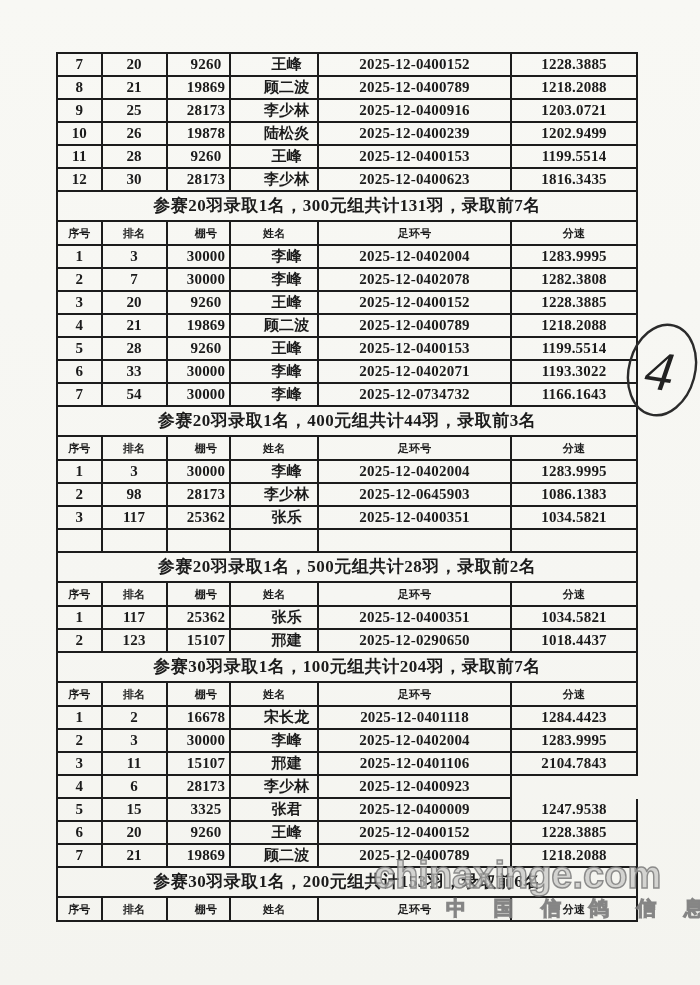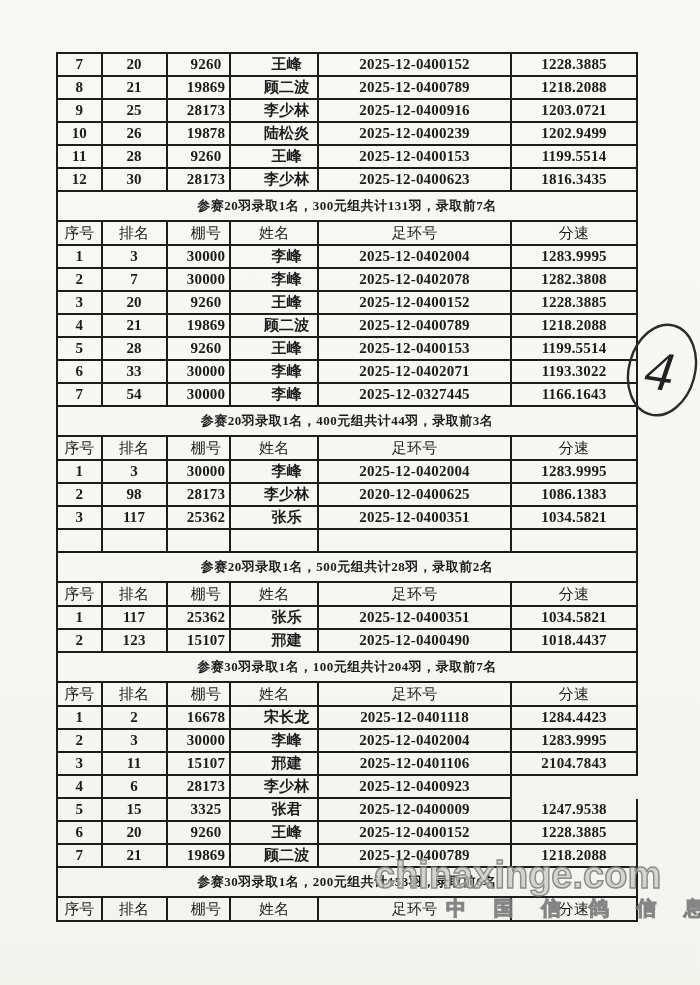--- a/index.html
+++ b/index.html
@@ -18,28 +18,28 @@
   }
   .trow{display:flex;width:100%;}
   .cell{
     box-sizing:border-box;
     border-right:2px solid #1c1c1c;border-bottom:2px solid #1c1c1c;
     display:flex;align-items:center;justify-content:center;
     font-size:15px;font-weight:600;letter-spacing:0.2px;
     white-space:nowrap;overflow:hidden;
   }
   .data .cell{height:23px;}
-  .hdr .cell{height:24px;font-weight:400;font-size:15px;}
+  .hdr .cell{height:24px;font-weight:700;font-size:11px;}
   .c0{width:7.7%;} .c1{width:11.2%;text-align:right;} .c2{width:11.0%;padding-left:15px;}
   .c3{width:15.1%;} .c4{width:33.3%;} .c5{width:21.7%;}
   .cell.name{font-weight:700;padding-left:25px;}
   .title-row{
     box-sizing:border-box;display:block;width:100%;height:30px;line-height:28px;
     border-right:2px solid #1c1c1c;border-bottom:2px solid #1c1c1c;
-    text-align:center;font-size:13px;font-weight:700;letter-spacing:0.5px;
+    text-align:center;font-size:17px;font-weight:700;letter-spacing:0.5px;
   }
   
   .page-num{position:absolute;left:624px;top:310px;width:76px;height:118px;}
   
   .watermark{position:absolute;left:374px;top:856px;width:320px;z-index:5;pointer-events:none;}
   .wm-line1{
     font-family:"Liberation Sans","DejaVu Sans",sans-serif;
     font-size:38px;font-weight:700;letter-spacing:0px;
     color:rgba(225,225,222,0.55);
     -webkit-text-stroke:1.4px rgba(125,125,125,0.85);
@@ -163,21 +163,21 @@
         <div class="cell c2">30000</div>
         <div class="cell c3 name">李峰</div>
         <div class="cell c4">2025-12-0402071</div>
         <div class="cell c5">1193.3022</div>
       </div>
       <div class="trow data">
         <div class="cell c0">7</div>
         <div class="cell c1">54</div>
         <div class="cell c2">30000</div>
         <div class="cell c3 name">李峰</div>
-        <div class="cell c4">2025-12-0327445</div>
+        <div class="cell c4">2025-12-0734732</div>
         <div class="cell c5">1166.1643</div>
       </div>
       <div class="title-row">参赛20羽录取1名，400元组共计44羽，录取前3名</div>
       <div class="trow hdr">
         <div class="cell c0">序号</div>
         <div class="cell c1">排名</div>
         <div class="cell c2">棚号</div>
         <div class="cell c3">姓名</div>
         <div class="cell c4">足环号</div>
         <div class="cell c5">分速</div>
@@ -188,21 +188,21 @@
         <div class="cell c2">30000</div>
         <div class="cell c3 name">李峰</div>
         <div class="cell c4">2025-12-0402004</div>
         <div class="cell c5">1283.9995</div>
       </div>
       <div class="trow data">
         <div class="cell c0">2</div>
         <div class="cell c1">98</div>
         <div class="cell c2">28173</div>
         <div class="cell c3 name">李少林</div>
-        <div class="cell c4">2020-12-0400625</div>
+        <div class="cell c4">2025-12-0645903</div>
         <div class="cell c5">1086.1383</div>
       </div>
       <div class="trow data">
         <div class="cell c0">3</div>
         <div class="cell c1">117</div>
         <div class="cell c2">25362</div>
         <div class="cell c3 name">张乐</div>
         <div class="cell c4">2025-12-0400351</div>
         <div class="cell c5">1034.5821</div>
       </div>
@@ -229,21 +229,21 @@
         <div class="cell c2">25362</div>
         <div class="cell c3 name">张乐</div>
         <div class="cell c4">2025-12-0400351</div>
         <div class="cell c5">1034.5821</div>
       </div>
       <div class="trow data">
         <div class="cell c0">2</div>
         <div class="cell c1">123</div>
         <div class="cell c2">15107</div>
         <div class="cell c3 name">邢建</div>
-        <div class="cell c4">2025-12-0400490</div>
+        <div class="cell c4">2025-12-0290650</div>
         <div class="cell c5">1018.4437</div>
       </div>
       <div class="title-row">参赛30羽录取1名，100元组共计204羽，录取前7名</div>
       <div class="trow hdr">
         <div class="cell c0">序号</div>
         <div class="cell c1">排名</div>
         <div class="cell c2">棚号</div>
         <div class="cell c3">姓名</div>
         <div class="cell c4">足环号</div>
         <div class="cell c5">分速</div>

